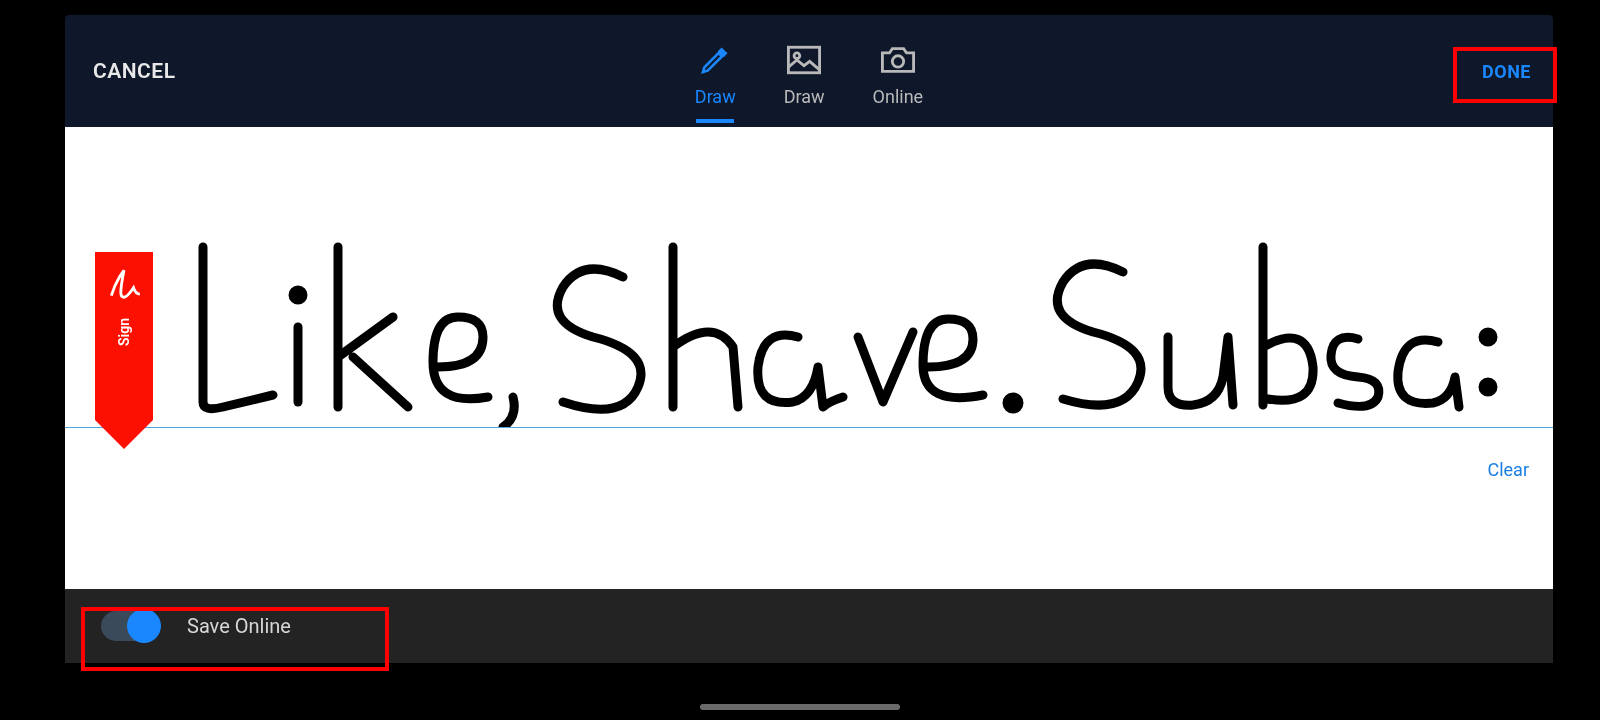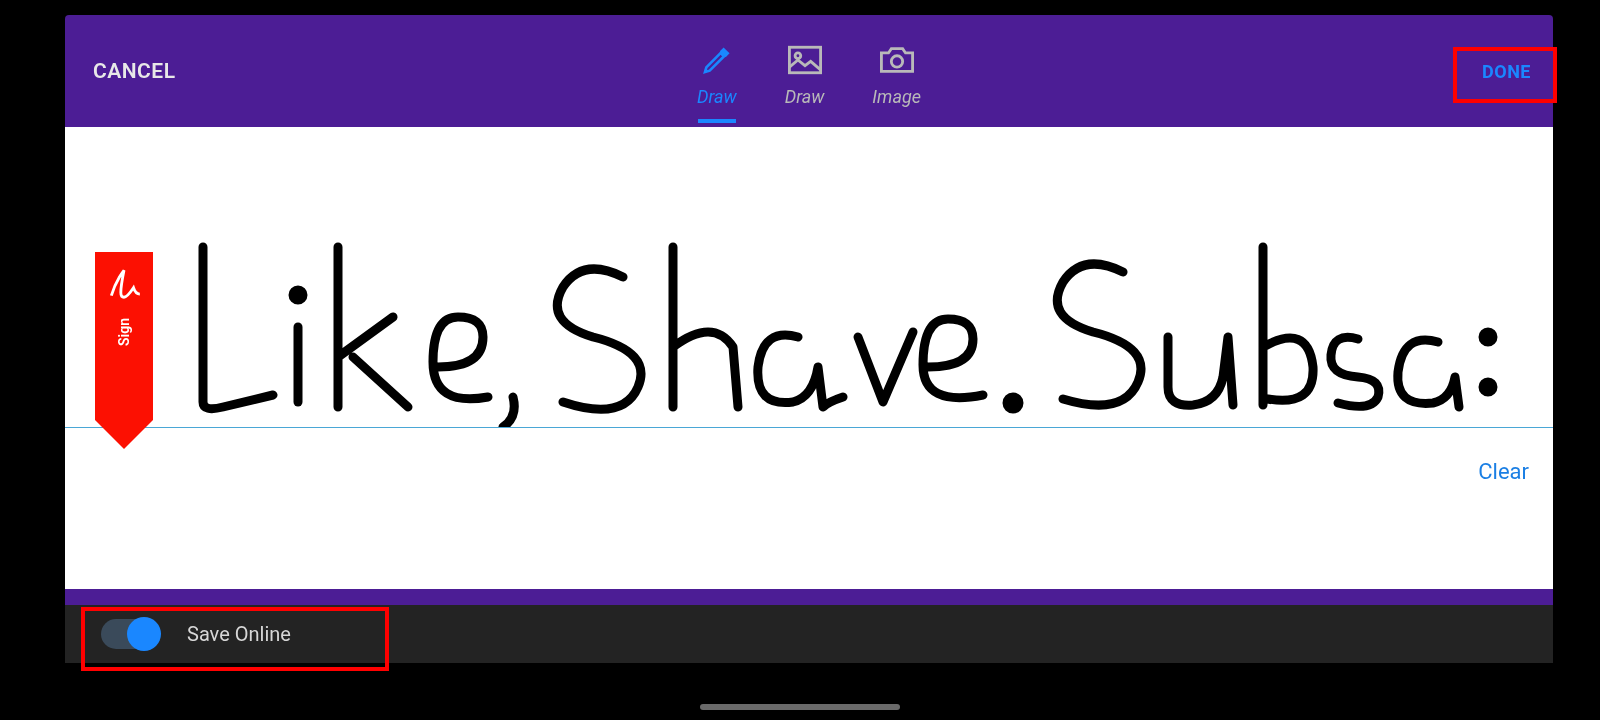--- a/index.html
+++ b/index.html
@@ -1,36 +1,36 @@
 <!DOCTYPE html>
 <html><head>
 <meta charset="utf-8">
 <style>
   html,body{margin:0;padding:0;background:#000;font-family:-apple-system,BlinkMacSystemFont,'Segoe UI',Roboto,sans-serif;}
   .screen{width:1600px;height:720px;position:relative;background:#000;overflow:hidden;}
-  .panel{position:absolute;left:65px;top:15px;width:1488px;height:648px;background:#4c1d95;border-radius:4px;box-shadow:0 0 8px rgba(0,0,0,.6);}
+  .panel{position:absolute;left:65px;top:15px;width:1488px;height:648px;background:#0f172a;border-radius:4px;box-shadow:0 0 8px rgba(0,0,0,.6);}
   .topbar{height:112px;display:flex;align-items:center;position:relative;}
   .cancel{position:absolute;left:28px;top:50%;transform:translateY(-50%);color:#e8e8e8;font-size:21px;font-weight:600;letter-spacing:.5px;cursor:pointer;}
   .tabs{display:flex;gap:48px;margin:0 auto;align-items:flex-start;padding-top:22px;}
   .tab{display:flex;flex-direction:column;align-items:center;gap:8px;cursor:pointer;color:#b9b9b9;}
   .tab.active{color:#1a87ff;}
   .tab-icon{width:36px;height:36px;display:flex;align-items:center;justify-content:center;}
-  .tab-label{font-size:18px;font-style:italic;}
+  .tab-label{font-size:18px;}
   .tab.active .underline{width:38px;height:4px;background:#1a87ff;margin-top:4px;}
   .done-wrap{position:absolute;right:8px;top:50%;transform:translateY(-50%);}
   .done{color:#1a87ff;font-size:18px;font-weight:700;letter-spacing:.5px;cursor:pointer;padding:10px 14px;}
   .canvas-area{background:#fff;height:462px;position:relative;}
   .sign-ribbon{position:absolute;left:30px;top:125px;width:58px;height:168px;background:#fc1002;z-index:2;}
   .sign-ribbon::after{content:"";position:absolute;bottom:-29px;left:0;width:0;height:0;border-left:29px solid transparent;border-right:29px solid transparent;border-top:29px solid #fc1002;}
   .sign-ribbon .logo{color:#fff;text-align:center;margin-top:12px;}
   .sign-ribbon .vtext{writing-mode:vertical-rl;transform:rotate(180deg);color:#fff;font-size:14px;font-weight:600;position:absolute;left:50%;margin-left:-8px;top:66px;}
   .baseline{position:absolute;left:0;right:0;top:300px;height:1px;background:#4aa7d6;}
-  .clear{position:absolute;right:24px;top:332px;color:#1b7fe4;font-size:22px;cursor:pointer;}
+  .clear{position:absolute;right:24px;top:332px;color:#1b7fe4;font-size:18px;cursor:pointer;}
   .signature{position:absolute;left:118px;top:100px;width:1340px;height:200px;}
-  .bottombar{position:absolute;left:0;right:0;bottom:0;height:58px;background:#232323;display:flex;align-items:center;padding-left:36px;gap:28px;}
+  .bottombar{position:absolute;left:0;right:0;bottom:0;height:74px;background:#232323;display:flex;align-items:center;padding-left:36px;gap:28px;}
   .toggle{width:58px;height:30px;border-radius:15px;background:#3a4a5a;position:relative;cursor:pointer;}
   .toggle .knob{position:absolute;right:-2px;top:-2px;width:34px;height:34px;border-radius:50%;background:#1a87ff;}
   .save-label{color:#d7d7d7;font-size:20px;}
   .hl{position:absolute;border:4px solid #ff0000;pointer-events:none;}
   .hl.done-hl{right:-4px;top:32px;width:96px;height:48px;}
   .hl.save-hl{left:16px;bottom:-8px;width:300px;height:56px;}
   .home-indicator{position:absolute;left:50%;transform:translateX(-50%);bottom:10px;width:200px;height:6px;border-radius:3px;background:#6a6a6a;}
 </style>
 </head>
 <body>
@@ -63,21 +63,21 @@
           </span>
           <span class="tab-label">Draw</span>
         </div>
         <div class="tab">
           <span class="tab-icon">
             <svg width="34" height="30" viewBox="0 0 24 20" fill="none" stroke="#b9b9b9" stroke-width="2">
                 <path d="M1 5h5l2-3h8l2 3h5v13H1z"></path>
                 <circle cx="12" cy="11" r="4"></circle>
               </svg>
           </span>
-          <span class="tab-label">Image</span>
+          <span class="tab-label">Online</span>
         </div>
       </div>
 
       <div class="done-wrap">
         <div class="done">DONE</div>
       </div>
       <div class="hl done-hl"></div>
     </div>
 
     <div class="canvas-area">

